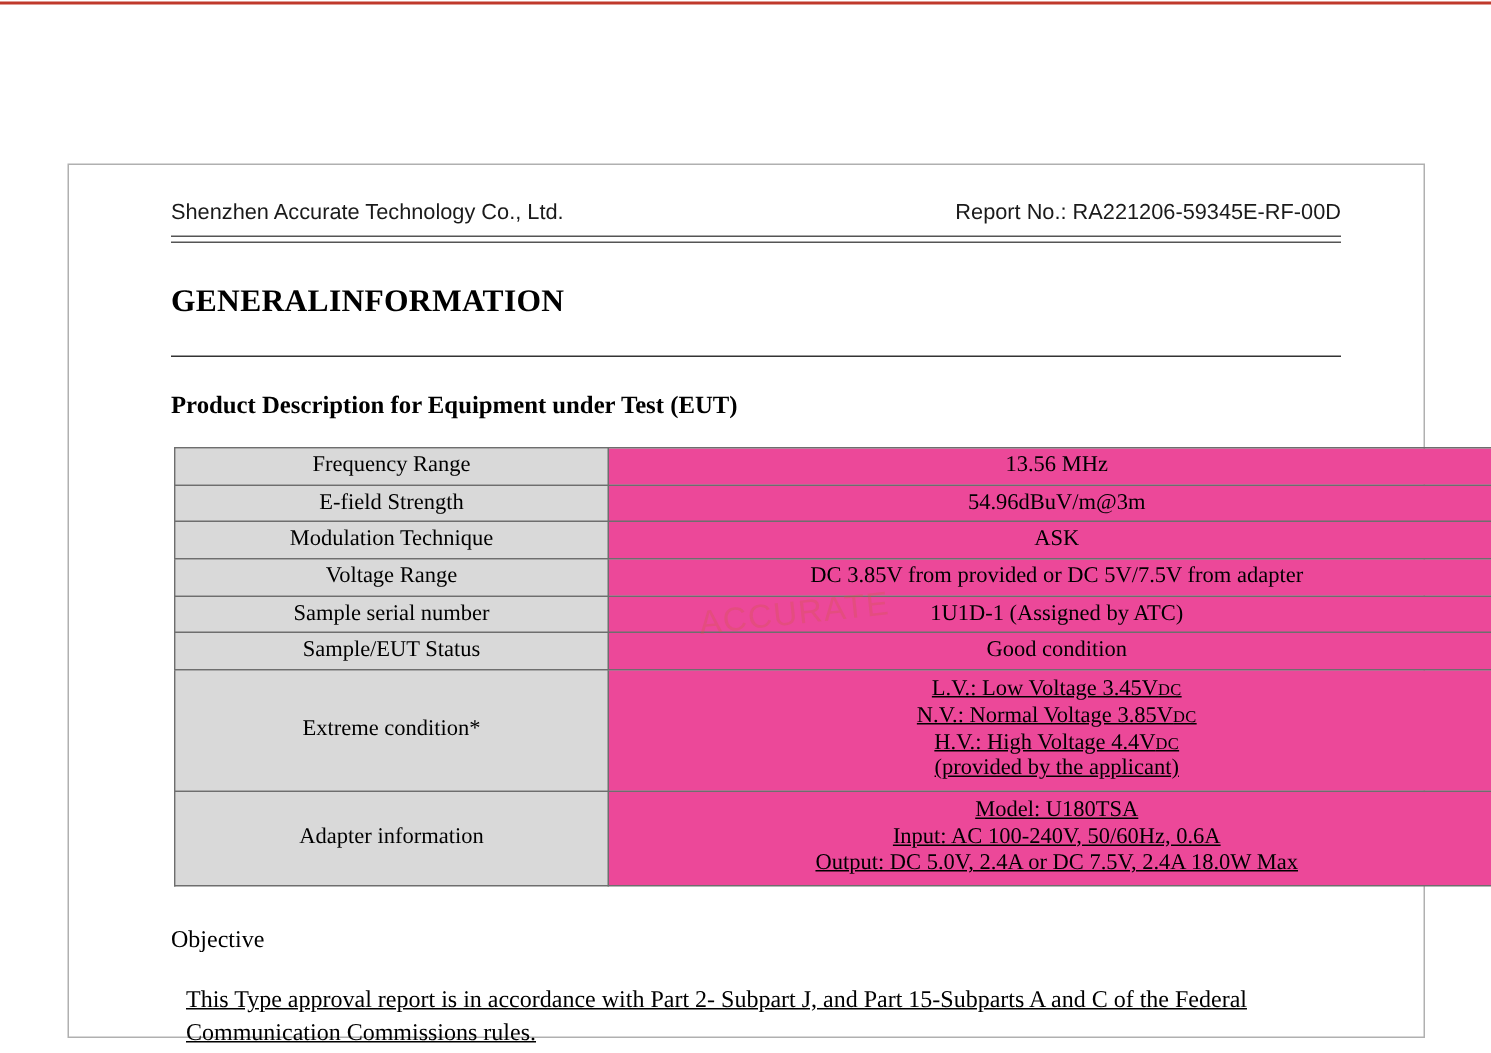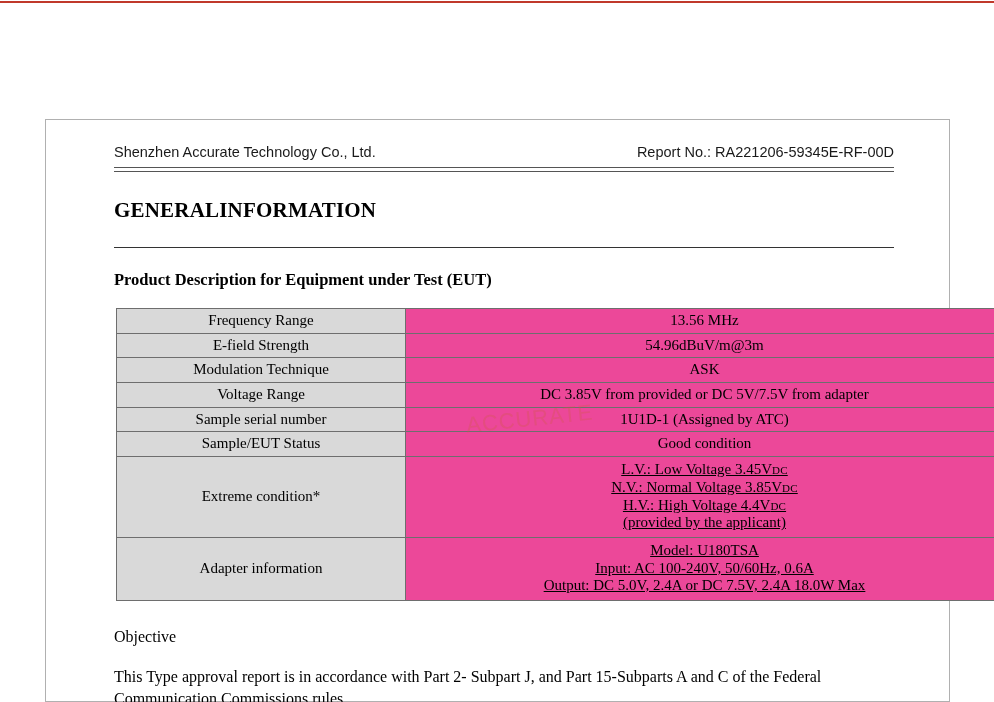--- a/index.html
+++ b/index.html
@@ -18,21 +18,21 @@
     position: absolute;
     left: 0;
     top: 1px;
     width: 994px;
     height: 2px;
     background: #c0392b;
   }
   .page-frame {
     position: absolute;
     left: 45px;
-    top: 119px;
+    top: 109px;
     width: 905px;
     height: 583px;
     background: #ffffff;
     border: 1px solid #b0b0b0;
     box-sizing: border-box;
   }
   .page-inner {
     position: absolute;
     left: 68px;
     top: 24px;
@@ -107,22 +107,23 @@
   .vline { display: block; }
   h3.objective {
     font-family: "Liberation Serif", serif;
     font-size: 16px;
     font-weight: normal;
     margin: 27px 0 20px 0;
   }
   p.body-text {
     font-size: 16px;
     line-height: 1.35;
-    margin: 0;
+    margin: 10px;
     width: 745px;
+    text-decoration: underline;
   }
   .watermark {
     position: absolute;
     left: 420px;
     top: 286px;
     font-family: "Liberation Sans", sans-serif;
     font-size: 22px;
     color: rgba(210, 90, 70, 0.30);
     letter-spacing: 1px;
     transform: rotate(-6deg);

